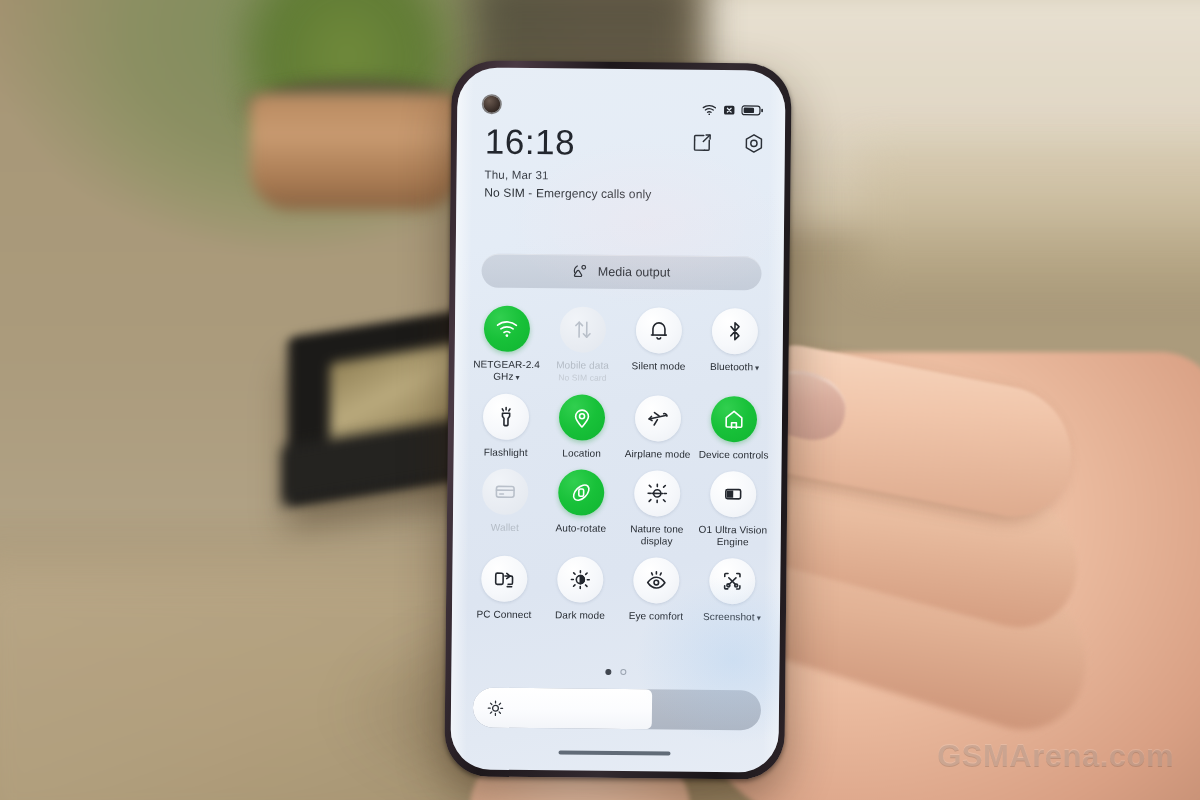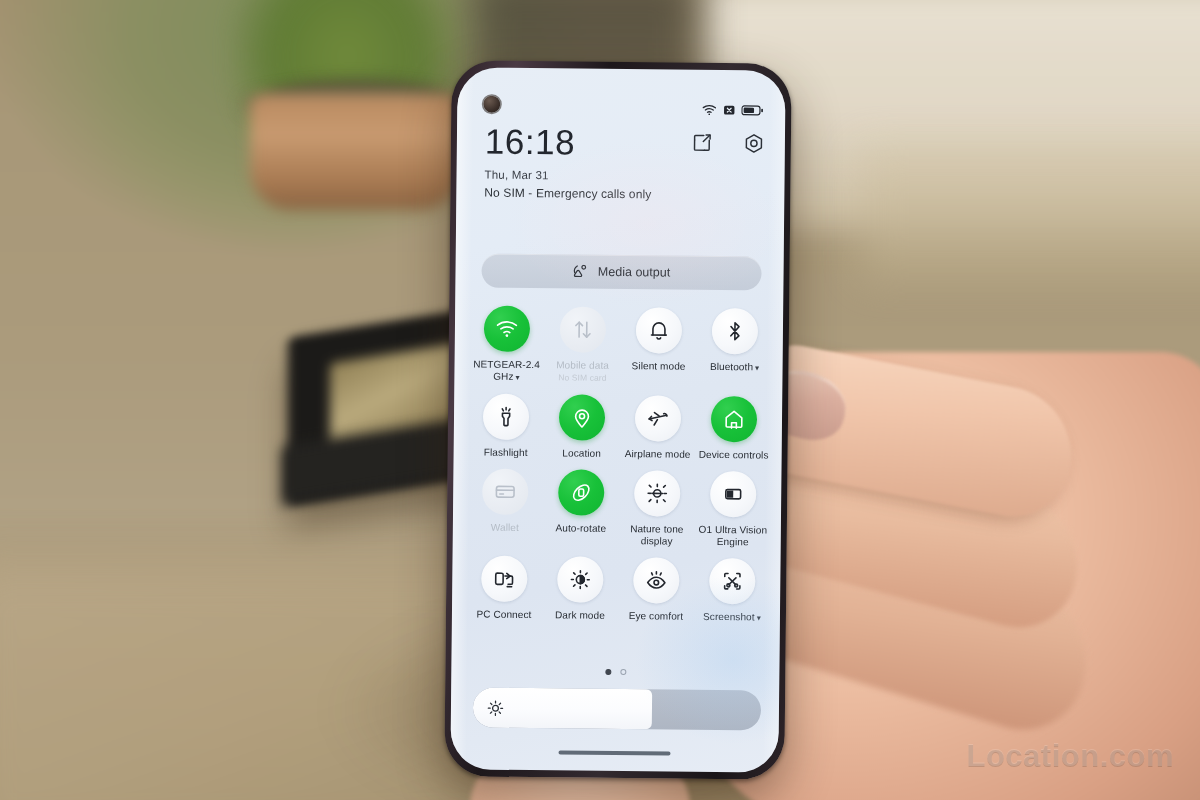--- a/index.html
+++ b/index.html
@@ -535,14 +535,14 @@
       </div>
 
       <div class="gesture"></div>
 
       <div class="edge-l"></div>
       <div class="edge-r"></div>
       <div class="glass-tint"></div>
     </div>
   </div>
 
-  <div class="watermark">Location.com</div>
+  <div class="watermark">GSMArena.com</div>
 </div>
 
 </body></html>

